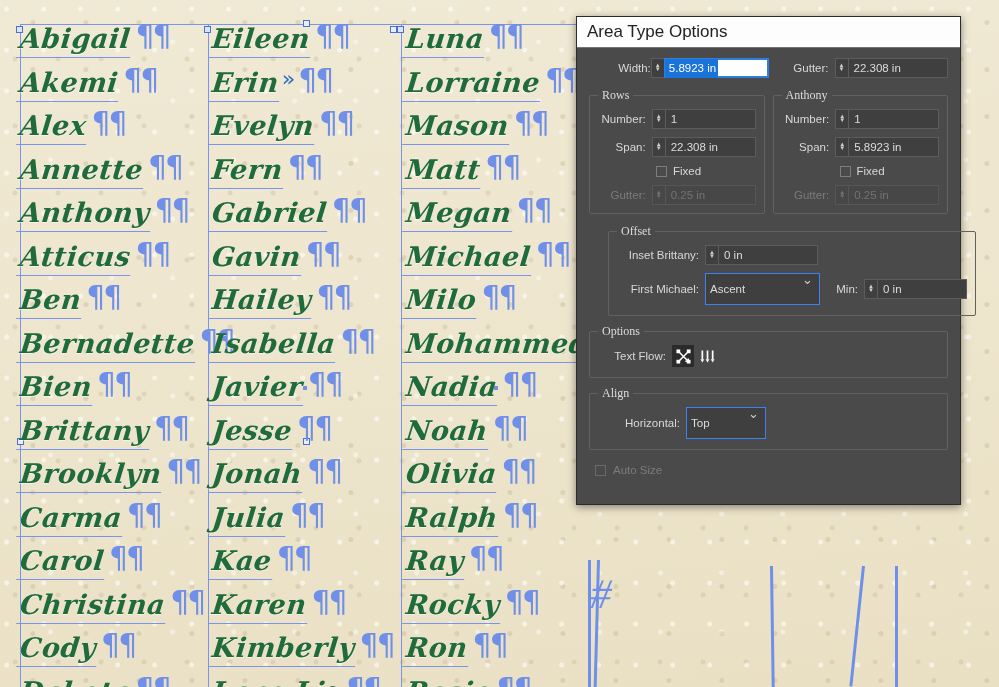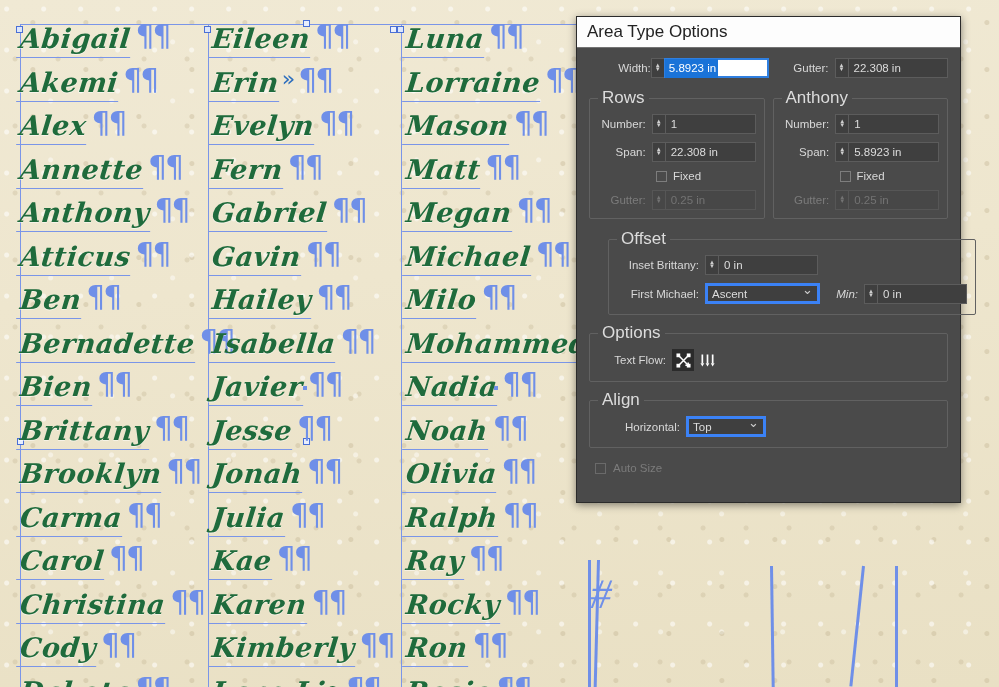--- a/index.html
+++ b/index.html
@@ -124,39 +124,39 @@
     background:#1a73d8;color:#fff;display:inline-block;padding:0 2px 0 4px;
   }
   .field.disabled{color:#737373;background:#474747;border-color:#565656;}
   .stepper.disabled{color:#737373;background:#474747;border-color:#565656;}
 
   fieldset.group{
     border:1px solid #616161;margin:0 0 8px 0;padding:6px 8px 8px 8px;
     border-radius:2px;
   }
   fieldset.group > legend{
-    padding:0 4px;color:#dcdcdc;font-size:17px;
+    padding:0 4px;color:#dcdcdc;font-size:12px;font-family:Liberation Serif, serif;
   }
 
   .cols2{display:flex;gap:8px;}
   .cols2 > fieldset{flex:1;min-width:0;}
 
   .cb{
     width:11px;height:11px;background:#e8e8e8;border:1px solid #8a8a8a;
     box-sizing:border-box;display:inline-block;position:relative;flex:none;
   }
   .cb.checked::after{
     content:"\2714";position:absolute;left:0;top:-3px;
     font-size:10px;color:#2c2c2c;line-height:12px;width:11px;text-align:center;
   }
   .cb.off{background:#4a4a4a;border-color:#7d7d7d;}
   .cb.dis{background:#4a4a4a;border-color:#6a6a6a;}
 
   select.ddl{
-    height:21px;background:#3f3f3f;color:#dcdcdc;border:3px solid #3b82f6;
+    height:32px;background:#3f3f3f;color:#dcdcdc;border:1px solid #3b82f6;
     font-size:11.5px;font-family:"Liberation Sans", sans-serif;
     padding:0 4px;box-sizing:border-box;
     -webkit-appearance:none;appearance:none;
   }
   .ddl-wrap{position:relative;display:inline-block;}
   .ddl-wrap::after{
     content:"\2304";position:absolute;right:7px;top:-1px;color:#cfcfcf;
     font-size:13px;pointer-events:none;
   }
 
@@ -526,21 +526,21 @@
             <i class="dn"></i>
           </span>
         <span class="field" style="width:100px;">0 in</span>
       </div>
 
       <div class="row" style="margin-bottom:2px;">
         <span class="lbl" style="width:82px;margin-right:6px;">First Michael:</span>
         <span class="ddl-wrap">
           <select class="ddl" style="width:115px;"><option>Ascent</option><option>Cap Height</option><option>Leading</option><option>x Height</option><option>Em Box Height</option><option>Fixed</option><option>Legacy</option></select>
         </span>
-        <span class="lbl" style="width:30px;margin:0 6px 0 8px;font-style:italic;">Min:</span>
+        <span class="lbl" style="width:30px;margin:0 6px 0 8px;">Min:</span>
         <span class="stepper">
             <i class="up"></i>
             <i class="dn"></i>
           </span>
         <span class="field" style="width:90px;">0 in</span>
       </div>
     </fieldset>
 
     <fieldset class="group">
       <legend>Options</legend>

